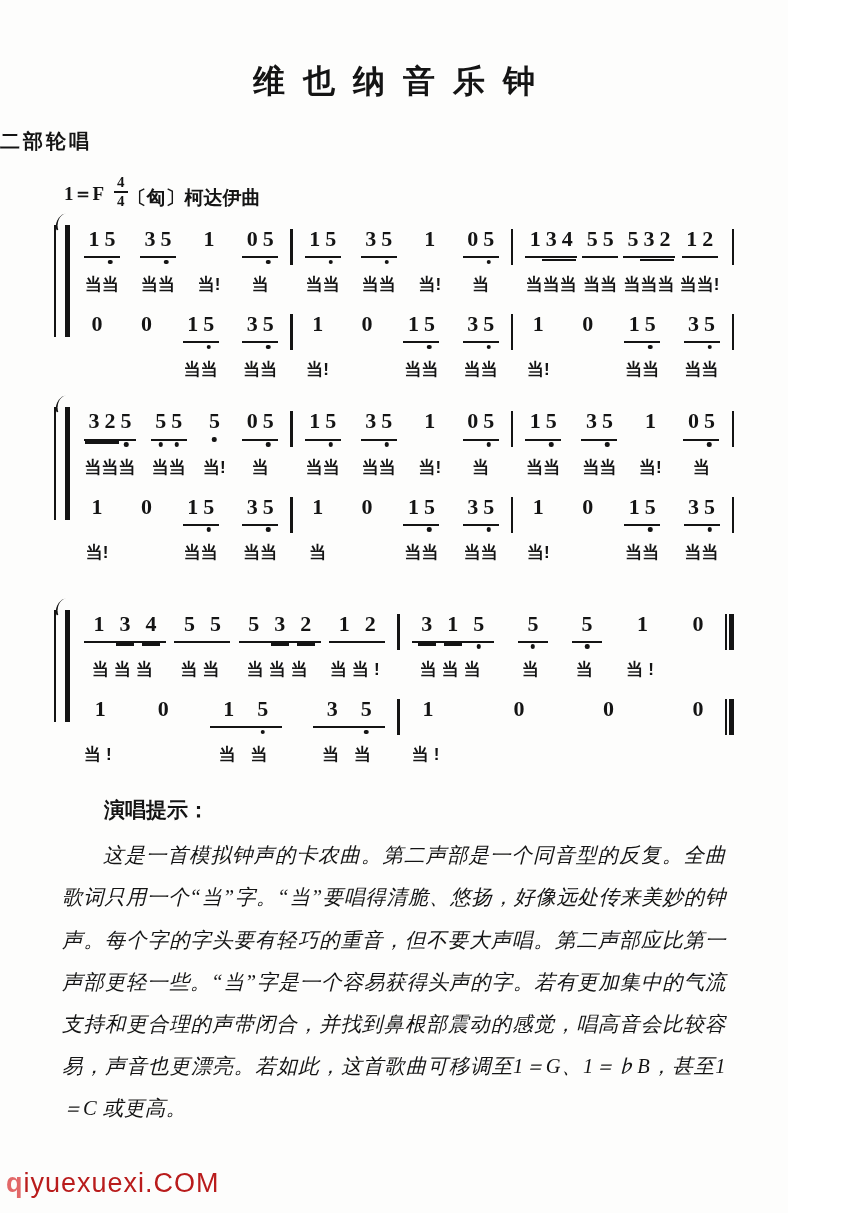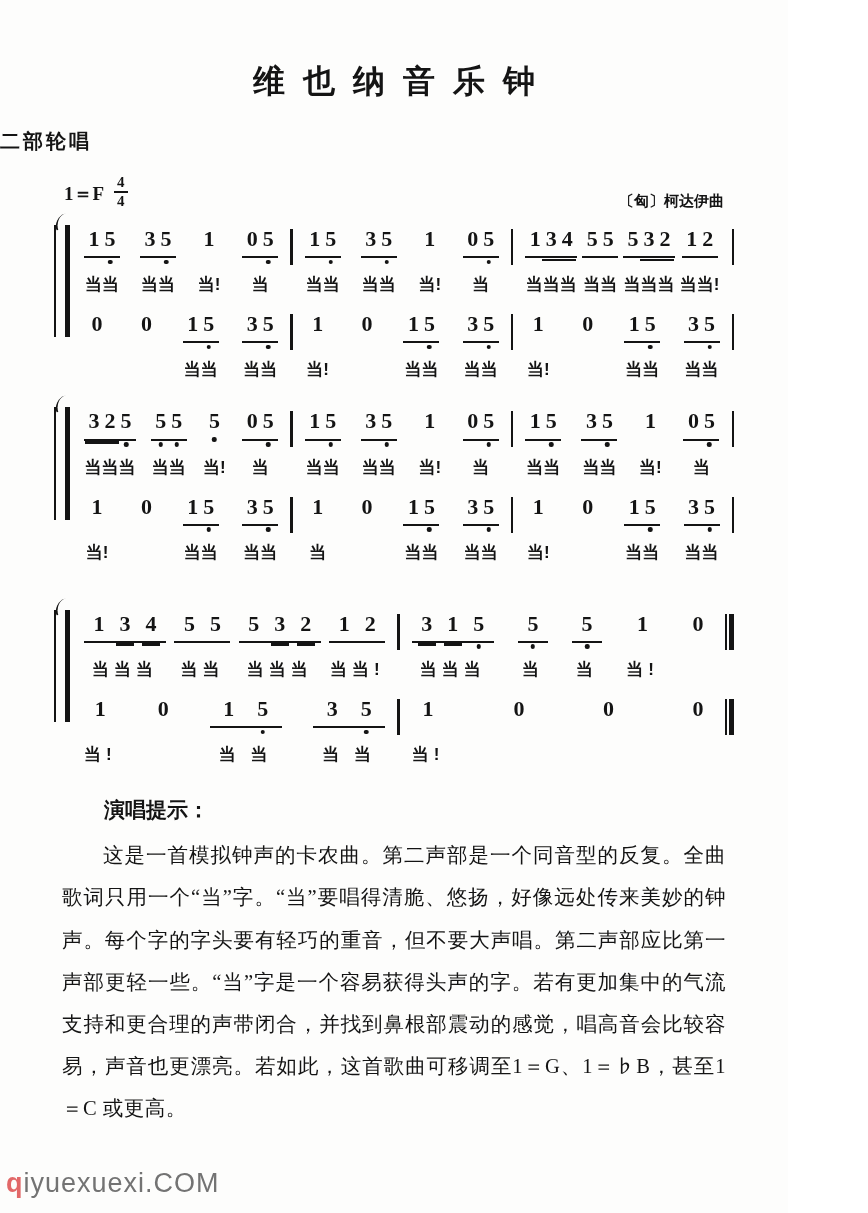--- a/index.html
+++ b/index.html
@@ -2,28 +2,28 @@
 <html><head>
 <meta charset="utf-8">
 <style>
   html,body{margin:0;padding:0;}
   .page{position:relative;width:788px;height:1213px;background:#fdfdfc;overflow:hidden;
         font-family:"Liberation Serif",serif;color:#141414;}
   .title{padding-top:60px;text-align:center;font-size:32px;font-weight:700;
          letter-spacing:18px;text-indent:18px;font-family:"Liberation Sans",sans-serif;}
   .subtitle{margin-top:24px;text-align:left;font-size:20px;font-weight:700;
             letter-spacing:3px;font-family:"Liberation Sans",sans-serif;}
-  .meta-row{margin:22px 64px 16px 64px;display:flex;justify-content:space-between;
+  .meta-row{margin:22px 64px 16px 64px;display:flex;
             align-items:flex-end;font-weight:700;font-size:19px;}
   .keysig{display:inline-flex;align-items:center;font-family:"Liberation Serif",serif;}
   .timesig{display:inline-flex;flex-direction:column;align-items:center;line-height:1;
            margin-left:10px;font-size:15px;transform:translateY(-2px);}
   .timesig .ts-n{border-bottom:2px solid #141414;padding:0 3px 1px;}
   .timesig .ts-d{padding:1px 3px 0;}
-  .composer{font-size:15px;font-weight:700;font-family:Liberation Mono, monospace;}
+  .composer{font-size:19px;font-weight:700;font-family:Liberation Mono, monospace;}
 
   .score{margin:0 54px;}
   .system{position:relative;padding-left:18px;margin-bottom:28px;}
   .system:last-child{margin-top:48px;}
   .bracket{position:absolute;left:0;top:-2px;height:calc(100% - 42px);width:9px;
            border-left:2.5px solid #141414;border-right:5px solid #141414;}
   .bracket::before{content:"";position:absolute;left:-2px;top:-10px;width:12px;height:14px;
            border-left:2.5px solid #141414;border-top-left-radius:14px;transform:rotate(-18deg);}
   .sys-lines{display:block;}
   .voice-line{display:flex;align-items:flex-start;margin-bottom:16px;}
@@ -41,21 +41,21 @@
   .grp.b0 .dgt.low::before{bottom:-8px;}
   .lyr{margin-top:15px;font:700 17px "Liberation Sans",sans-serif;white-space:nowrap;min-height:23px;}
   .system.wide .dgt{margin:0 5px;}
   .system.wide .lyr{letter-spacing:5px;}
   .grp.spread .dgt{margin:0 9px;}
 
   .notes-section{margin:30px 62px 0 62px;}
   .notes-heading{font-size:21px;font-weight:700;text-indent:2em;
                  font-family:Liberation Sans, sans-serif;margin-bottom:10px;}
   .notes-paragraph{font-size:20.5px;line-height:2.06;text-align:justify;text-indent:2em;
-                   letter-spacing:0.5px;}
+                   letter-spacing:0.5px;font-style:italic;}
   .watermark{position:absolute;left:6px;bottom:14px;font-family:"Liberation Sans",sans-serif;
              font-size:27px;letter-spacing:1px;}
   .wm-q{font-weight:700;}
 </style>
 </head>
 <body>
 
 <div class="page">
 
   <div class="title">维也纳音乐钟</div>
@@ -583,16 +583,16 @@
         </div>
       </div>
     </div>
 
   <div class="notes-section">
     <div class="notes-heading">演唱提示：</div>
     <div class="notes-paragraph">这是一首模拟钟声的卡农曲。第二声部是一个同音型的反复。全曲歌词只用一个“当”字。“当”要唱得清脆、悠扬，好像远处传来美妙的钟声。每个字的字头要有轻巧的重音，但不要大声唱。第二声部应比第一声部更轻一些。“当”字是一个容易获得头声的字。若有更加集中的气流支持和更合理的声带闭合，并找到鼻根部震动的感觉，唱高音会比较容易，声音也更漂亮。若如此，这首歌曲可移调至1＝G、1＝♭B，甚至1＝C 或更高。</div>
   </div>
 
   <div class="watermark">
-    <span class="wm-q" style="color: rgb(226, 104, 104);">q</span><span class="wm-rest" style="color: #737373;">iyuexuexi.COM</span>
+    <span class="wm-q" style="color: rgb(226, 104, 104);">q</span><span class="wm-rest" style="color: #b91c1c;">iyuexuexi.COM</span>
   </div>
 
 </div>
 
 </body></html>

